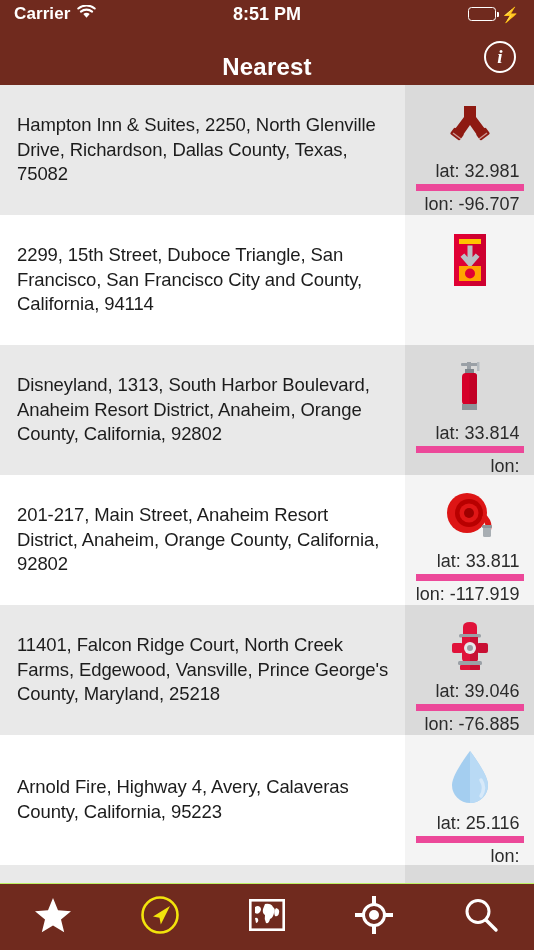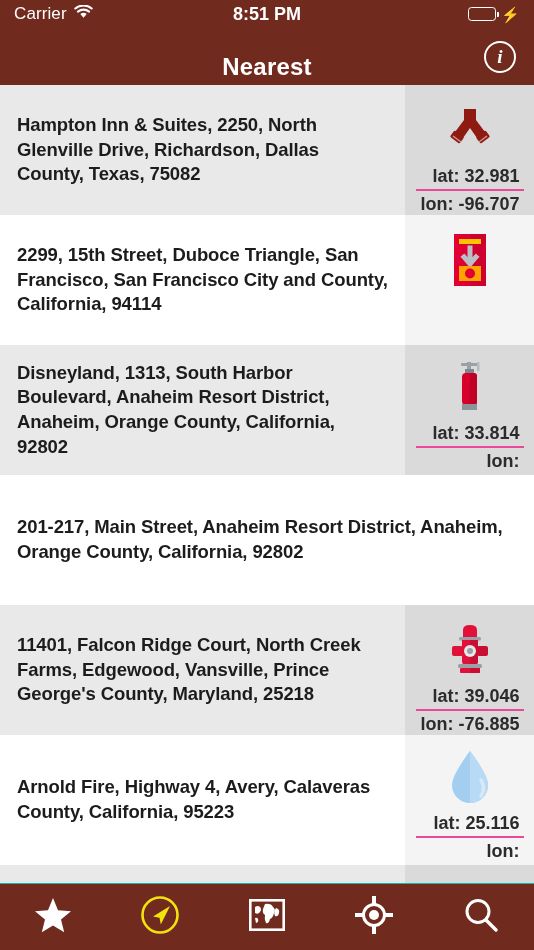--- a/index.html
+++ b/index.html
@@ -18,21 +18,21 @@
   
   .statusbar {
     height:28px; flex:0 0 28px;
     background:#702A1E;
     color:#ffffff;
     display:flex; align-items:center;
     padding:0 14px;
     font-size:17px;
     position:relative;
   }
-  .sb-left { display:flex; align-items:center; gap:7px; }
+  .sb-left { display:flex; align-items:center; gap:7px;font-weight:bold; }
   .sb-carrier { font-size:17px; letter-spacing:0.1px; }
   .wifi-icon { display:block; }
   .sb-time {
     position:absolute; left:0; right:0; top:0; bottom:0;
     display:flex; align-items:center; justify-content:center;
     font-size:18px; font-weight:bold; pointer-events:none;
   }
   .sb-right {
     margin-left:auto; display:flex; align-items:center; gap:5px;
     position:relative; z-index:2;
@@ -66,22 +66,21 @@
     display:flex; align-items:center; justify-content:center;
     color:#ffffff; font-size:19px; font-family:"Liberation Serif", serif;
     font-style:italic; font-weight:bold;
     cursor:pointer;
   }
 
   
   .list {
     flex:1 1 auto;
     overflow:hidden;
-    background:#14b8a6;
-    font-weight:bold;
+    background:#bef264;
   }
   .row {
     height:130px;
     display:flex;
     position:relative;
   }
   .row.odd  .row-left  { background:#E9E9E9; }
   .row.odd  .row-right { background:#DADADA; }
   .row.even .row-left  { background:#FFFFFF; }
   .row.even .row-right { background:#F4F4F4; }
@@ -109,21 +108,21 @@
     display:flex; align-items:center; justify-content:center;
     margin-bottom:6px;
   }
   .coords {
     width:108px;
     display:flex; flex-direction:column; align-items:flex-end;
     font-size:18px; color:#2b2b2b;
   }
   .coord-lat { padding-bottom:2px; padding-right:4px; }
   .coord-lon {
-    border-top:2px solid #ec4899;
+    border-top:7px solid #ec4899;
     padding-top:3px; padding-right:4px;
     width:100%; text-align:right;
   }
 
   
   .tabbar {
     height:66px; flex:0 0 66px;
     background:#702A1E;
     display:flex; align-items:center;
   }
@@ -226,20 +225,37 @@
         <div class="coords">
           <span class="coord-lat">lat: 33.814</span>
           <span class="coord-lon">lon: -148.774</span>
         </div>
       </div>
     </div>
 
     <div class="row even">
       <div class="row-left">
         <div class="addr">201-217, Main Street, Anaheim Resort District, Anaheim, Orange County, California, 92802</div>
+      </div>
+      <div class="row-right">
+        <div class="icon-wrap">
+          <svg width="56" height="54" viewBox="0 0 56 54">
+            <circle cx="25" cy="23" r="20" fill="#DD1515"></circle>
+            <circle cx="27" cy="23" r="14" fill="#B80000"></circle>
+            <circle cx="27" cy="23" r="9.5" fill="#E01616"></circle>
+            <circle cx="27" cy="23" r="5" fill="#9E0000"></circle>
+            <path d="M43 28 q5 6 3 12" stroke="#DD1515" stroke-width="6" fill="none" stroke-linecap="round"></path>
+            <rect x="41" y="36" width="8" height="11" rx="1.5" fill="#A8AEB3"></rect>
+            <rect x="40" y="35" width="10" height="3" rx="1" fill="#8F959A"></rect>
+          </svg>
+        </div>
+        <div class="coords">
+          <span class="coord-lat">lat: 33.811</span>
+          <span class="coord-lon">lon: -117.919</span>
+        </div>
       </div>
     </div>
 
     <div class="row odd">
       <div class="row-left">
         <div class="addr">11401, Falcon Ridge Court, North Creek Farms, Edgewood, Vansville, Prince George's County, Maryland, 25218</div>
       </div>
       <div class="row-right">
         <div class="icon-wrap">
           <svg width="48" height="56" viewBox="0 0 48 56">

